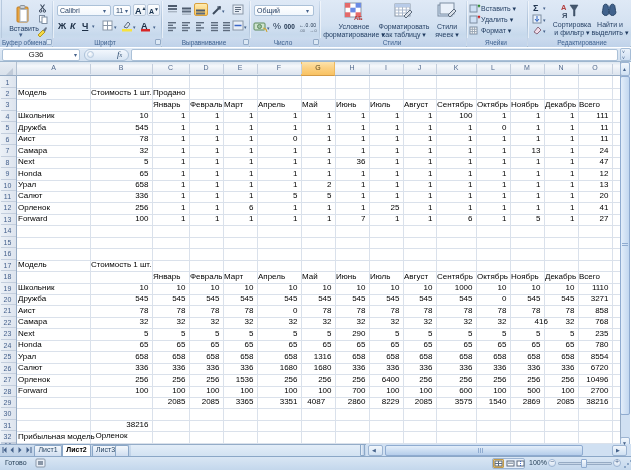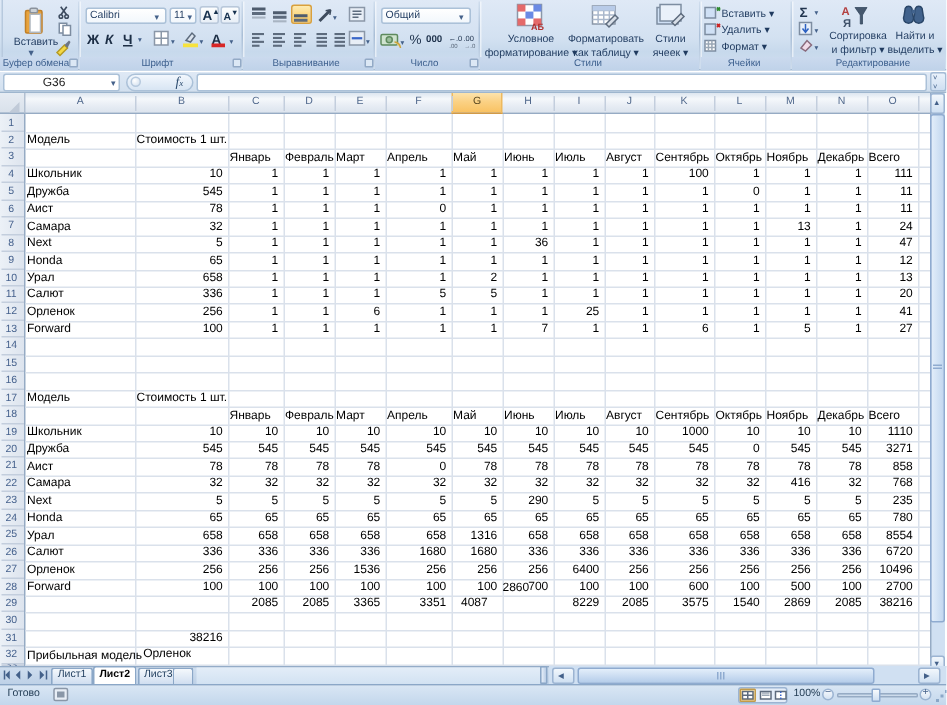--- a/index.html
+++ b/index.html
@@ -233,20 +233,21 @@
 <div style="left:17px;top:363px;width:603px;height:1px;background:#dae1eb;z-index:1"></div>
 <div style="left:17px;top:374px;width:603px;height:1px;background:#dae1eb;z-index:1"></div>
 <div style="left:17px;top:386px;width:603px;height:1px;background:#dae1eb;z-index:1"></div>
 <div style="left:17px;top:397px;width:603px;height:1px;background:#dae1eb;z-index:1"></div>
 <div style="left:17px;top:408px;width:603px;height:1px;background:#dae1eb;z-index:1"></div>
 <div style="left:17px;top:420px;width:603px;height:1px;background:#dae1eb;z-index:1"></div>
 <div style="left:17px;top:431px;width:603px;height:1px;background:#dae1eb;z-index:1"></div>
 <div style="left:17px;top:443px;width:603px;height:1px;background:#dae1eb;z-index:1"></div>
 <div style="left:17px;top:88px;width:200px;height:11px;line-height:10px;text-align:left;padding-left:1px;white-space:nowrap;z-index:5">Модель</div>
 <div style="left:90px;top:88px;width:200px;height:11px;line-height:10px;text-align:left;padding-left:1px;white-space:nowrap;z-index:5">Стоимость 1 шт.</div>
+<div style="left:152px;top:88px;width:200px;height:11px;line-height:10px;text-align:left;padding-left:1px;white-space:nowrap;z-index:5">Продано</div>
 <div style="left:152px;top:99px;width:39px;height:12px;line-height:11px;text-align:left;padding-left:1px;white-space:nowrap;overflow:hidden;z-index:5">Январь</div>
 <div style="left:189px;top:99px;width:36px;height:12px;line-height:11px;text-align:left;padding-left:1px;white-space:nowrap;overflow:hidden;z-index:5">Февраль</div>
 <div style="left:223px;top:99px;width:36px;height:12px;line-height:11px;text-align:left;padding-left:1px;white-space:nowrap;overflow:hidden;z-index:5">Март</div>
 <div style="left:257px;top:99px;width:46px;height:12px;line-height:11px;text-align:left;padding-left:1px;white-space:nowrap;overflow:hidden;z-index:5">Апрель</div>
 <div style="left:301px;top:99px;width:36px;height:12px;line-height:11px;text-align:left;padding-left:1px;white-space:nowrap;overflow:hidden;z-index:5">Май</div>
 <div style="left:335px;top:99px;width:36px;height:12px;line-height:11px;text-align:left;padding-left:1px;white-space:nowrap;overflow:hidden;z-index:5">Июнь</div>
 <div style="left:369px;top:99px;width:36px;height:12px;line-height:11px;text-align:left;padding-left:1px;white-space:nowrap;overflow:hidden;z-index:5">Июль</div>
 <div style="left:403px;top:99px;width:35px;height:12px;line-height:11px;text-align:left;padding-left:1px;white-space:nowrap;overflow:hidden;z-index:5">Август</div>
 <div style="left:436px;top:99px;width:42px;height:12px;line-height:11px;text-align:left;padding-left:1px;white-space:nowrap;overflow:hidden;z-index:5">Сентябрь</div>
 <div style="left:476px;top:99px;width:36px;height:12px;line-height:11px;text-align:left;padding-left:1px;white-space:nowrap;overflow:hidden;z-index:5">Октябрь</div>
@@ -468,21 +469,21 @@
 <div style="left:152px;top:317px;width:35px;height:11px;line-height:10px;text-align:right;padding-right:1.5px;white-space:nowrap;z-index:5">32</div>
 <div style="left:189px;top:317px;width:32px;height:11px;line-height:10px;text-align:right;padding-right:1.5px;white-space:nowrap;z-index:5">32</div>
 <div style="left:223px;top:317px;width:32px;height:11px;line-height:10px;text-align:right;padding-right:1.5px;white-space:nowrap;z-index:5">32</div>
 <div style="left:257px;top:317px;width:42px;height:11px;line-height:10px;text-align:right;padding-right:1.5px;white-space:nowrap;z-index:5">32</div>
 <div style="left:301px;top:317px;width:32px;height:11px;line-height:10px;text-align:right;padding-right:1.5px;white-space:nowrap;z-index:5">32</div>
 <div style="left:335px;top:317px;width:32px;height:11px;line-height:10px;text-align:right;padding-right:1.5px;white-space:nowrap;z-index:5">32</div>
 <div style="left:369px;top:317px;width:32px;height:11px;line-height:10px;text-align:right;padding-right:1.5px;white-space:nowrap;z-index:5">32</div>
 <div style="left:403px;top:317px;width:31px;height:11px;line-height:10px;text-align:right;padding-right:1.5px;white-space:nowrap;z-index:5">32</div>
 <div style="left:436px;top:317px;width:38px;height:11px;line-height:10px;text-align:right;padding-right:1.5px;white-space:nowrap;z-index:5">32</div>
 <div style="left:476px;top:317px;width:32px;height:11px;line-height:10px;text-align:right;padding-right:1.5px;white-space:nowrap;z-index:5">32</div>
-<div style="left:510px;top:317px;width:32px;height:11px;line-height:10px;text-align:right;padding-right:1.5px;white-space:nowrap;z-index:5">416</div>
+<div style="left:526px;top:317px;width:32px;height:11px;line-height:10px;text-align:center;padding-right:1.5px;white-space:nowrap;z-index:5">416</div>
 <div style="left:544px;top:317px;width:32px;height:11px;line-height:10px;text-align:right;padding-right:1.5px;white-space:nowrap;z-index:5">32</div>
 <div style="left:578px;top:317px;width:32px;height:11px;line-height:10px;text-align:right;padding-right:1.5px;white-space:nowrap;z-index:5">768</div>
 <div style="left:17px;top:328px;width:200px;height:12px;line-height:11px;text-align:left;padding-left:1px;white-space:nowrap;z-index:5">Next</div>
 <div style="left:90px;top:328px;width:60px;height:12px;line-height:11px;text-align:right;padding-right:1.5px;white-space:nowrap;z-index:5">5</div>
 <div style="left:152px;top:328px;width:35px;height:12px;line-height:11px;text-align:right;padding-right:1.5px;white-space:nowrap;z-index:5">5</div>
 <div style="left:189px;top:328px;width:32px;height:12px;line-height:11px;text-align:right;padding-right:1.5px;white-space:nowrap;z-index:5">5</div>
 <div style="left:223px;top:328px;width:32px;height:12px;line-height:11px;text-align:right;padding-right:1.5px;white-space:nowrap;z-index:5">5</div>
 <div style="left:257px;top:328px;width:42px;height:12px;line-height:11px;text-align:right;padding-right:1.5px;white-space:nowrap;z-index:5">5</div>
 <div style="left:301px;top:328px;width:32px;height:12px;line-height:11px;text-align:right;padding-right:1.5px;white-space:nowrap;z-index:5">5</div>
 <div style="left:335px;top:328px;width:32px;height:12px;line-height:11px;text-align:right;padding-right:1.5px;white-space:nowrap;z-index:5">290</div>
@@ -566,21 +567,21 @@
 <div style="left:436px;top:386px;width:38px;height:11px;line-height:10px;text-align:right;padding-right:1.5px;white-space:nowrap;z-index:5">600</div>
 <div style="left:476px;top:386px;width:32px;height:11px;line-height:10px;text-align:right;padding-right:1.5px;white-space:nowrap;z-index:5">100</div>
 <div style="left:510px;top:386px;width:32px;height:11px;line-height:10px;text-align:right;padding-right:1.5px;white-space:nowrap;z-index:5">500</div>
 <div style="left:544px;top:386px;width:32px;height:11px;line-height:10px;text-align:right;padding-right:1.5px;white-space:nowrap;z-index:5">100</div>
 <div style="left:578px;top:386px;width:32px;height:11px;line-height:10px;text-align:right;padding-right:1.5px;white-space:nowrap;z-index:5">2700</div>
 <div style="left:152px;top:397px;width:35px;height:11px;line-height:10px;text-align:right;padding-right:1.5px;white-space:nowrap;z-index:5">2085</div>
 <div style="left:189px;top:397px;width:32px;height:11px;line-height:10px;text-align:right;padding-right:1.5px;white-space:nowrap;z-index:5">2085</div>
 <div style="left:223px;top:397px;width:32px;height:11px;line-height:10px;text-align:right;padding-right:1.5px;white-space:nowrap;z-index:5">3365</div>
 <div style="left:257px;top:397px;width:42px;height:11px;line-height:10px;text-align:right;padding-right:1.5px;white-space:nowrap;z-index:5">3351</div>
 <div style="left:301px;top:397px;width:32px;height:11px;line-height:10px;text-align:center;padding-right:1.5px;white-space:nowrap;z-index:5">4087</div>
-<div style="left:335px;top:387px;width:32px;height:11px;line-height:10px;padding-right:1.5px;white-space:nowrap;z-index:5">2860</div>
+<div style="left:335px;top:397px;width:32px;height:11px;line-height:10px;text-align:right;padding-right:1.5px;white-space:nowrap;z-index:5">2860</div>
 <div style="left:369px;top:397px;width:32px;height:11px;line-height:10px;text-align:right;padding-right:1.5px;white-space:nowrap;z-index:5">8229</div>
 <div style="left:403px;top:397px;width:31px;height:11px;line-height:10px;text-align:right;padding-right:1.5px;white-space:nowrap;z-index:5">2085</div>
 <div style="left:436px;top:397px;width:38px;height:11px;line-height:10px;text-align:right;padding-right:1.5px;white-space:nowrap;z-index:5">3575</div>
 <div style="left:476px;top:397px;width:32px;height:11px;line-height:10px;text-align:right;padding-right:1.5px;white-space:nowrap;z-index:5">1540</div>
 <div style="left:510px;top:397px;width:32px;height:11px;line-height:10px;text-align:right;padding-right:1.5px;white-space:nowrap;z-index:5">2869</div>
 <div style="left:544px;top:397px;width:32px;height:11px;line-height:10px;text-align:right;padding-right:1.5px;white-space:nowrap;z-index:5">2085</div>
 <div style="left:578px;top:397px;width:32px;height:11px;line-height:10px;text-align:right;padding-right:1.5px;white-space:nowrap;z-index:5">38216</div>
 <div style="left:90px;top:420px;width:60px;height:11px;line-height:10px;text-align:right;padding-right:1.5px;white-space:nowrap;z-index:5">38216</div>
 <div style="left:17px;top:431px;width:78px;height:12px;line-height:11px;text-align:left;padding-left:1px;white-space:nowrap;overflow:hidden;z-index:5">Прибыльная модель:</div>
 <div style="left:95.5px;top:431px;width:100px;height:11px;line-height:10px;z-index:5">Орленок</div>

